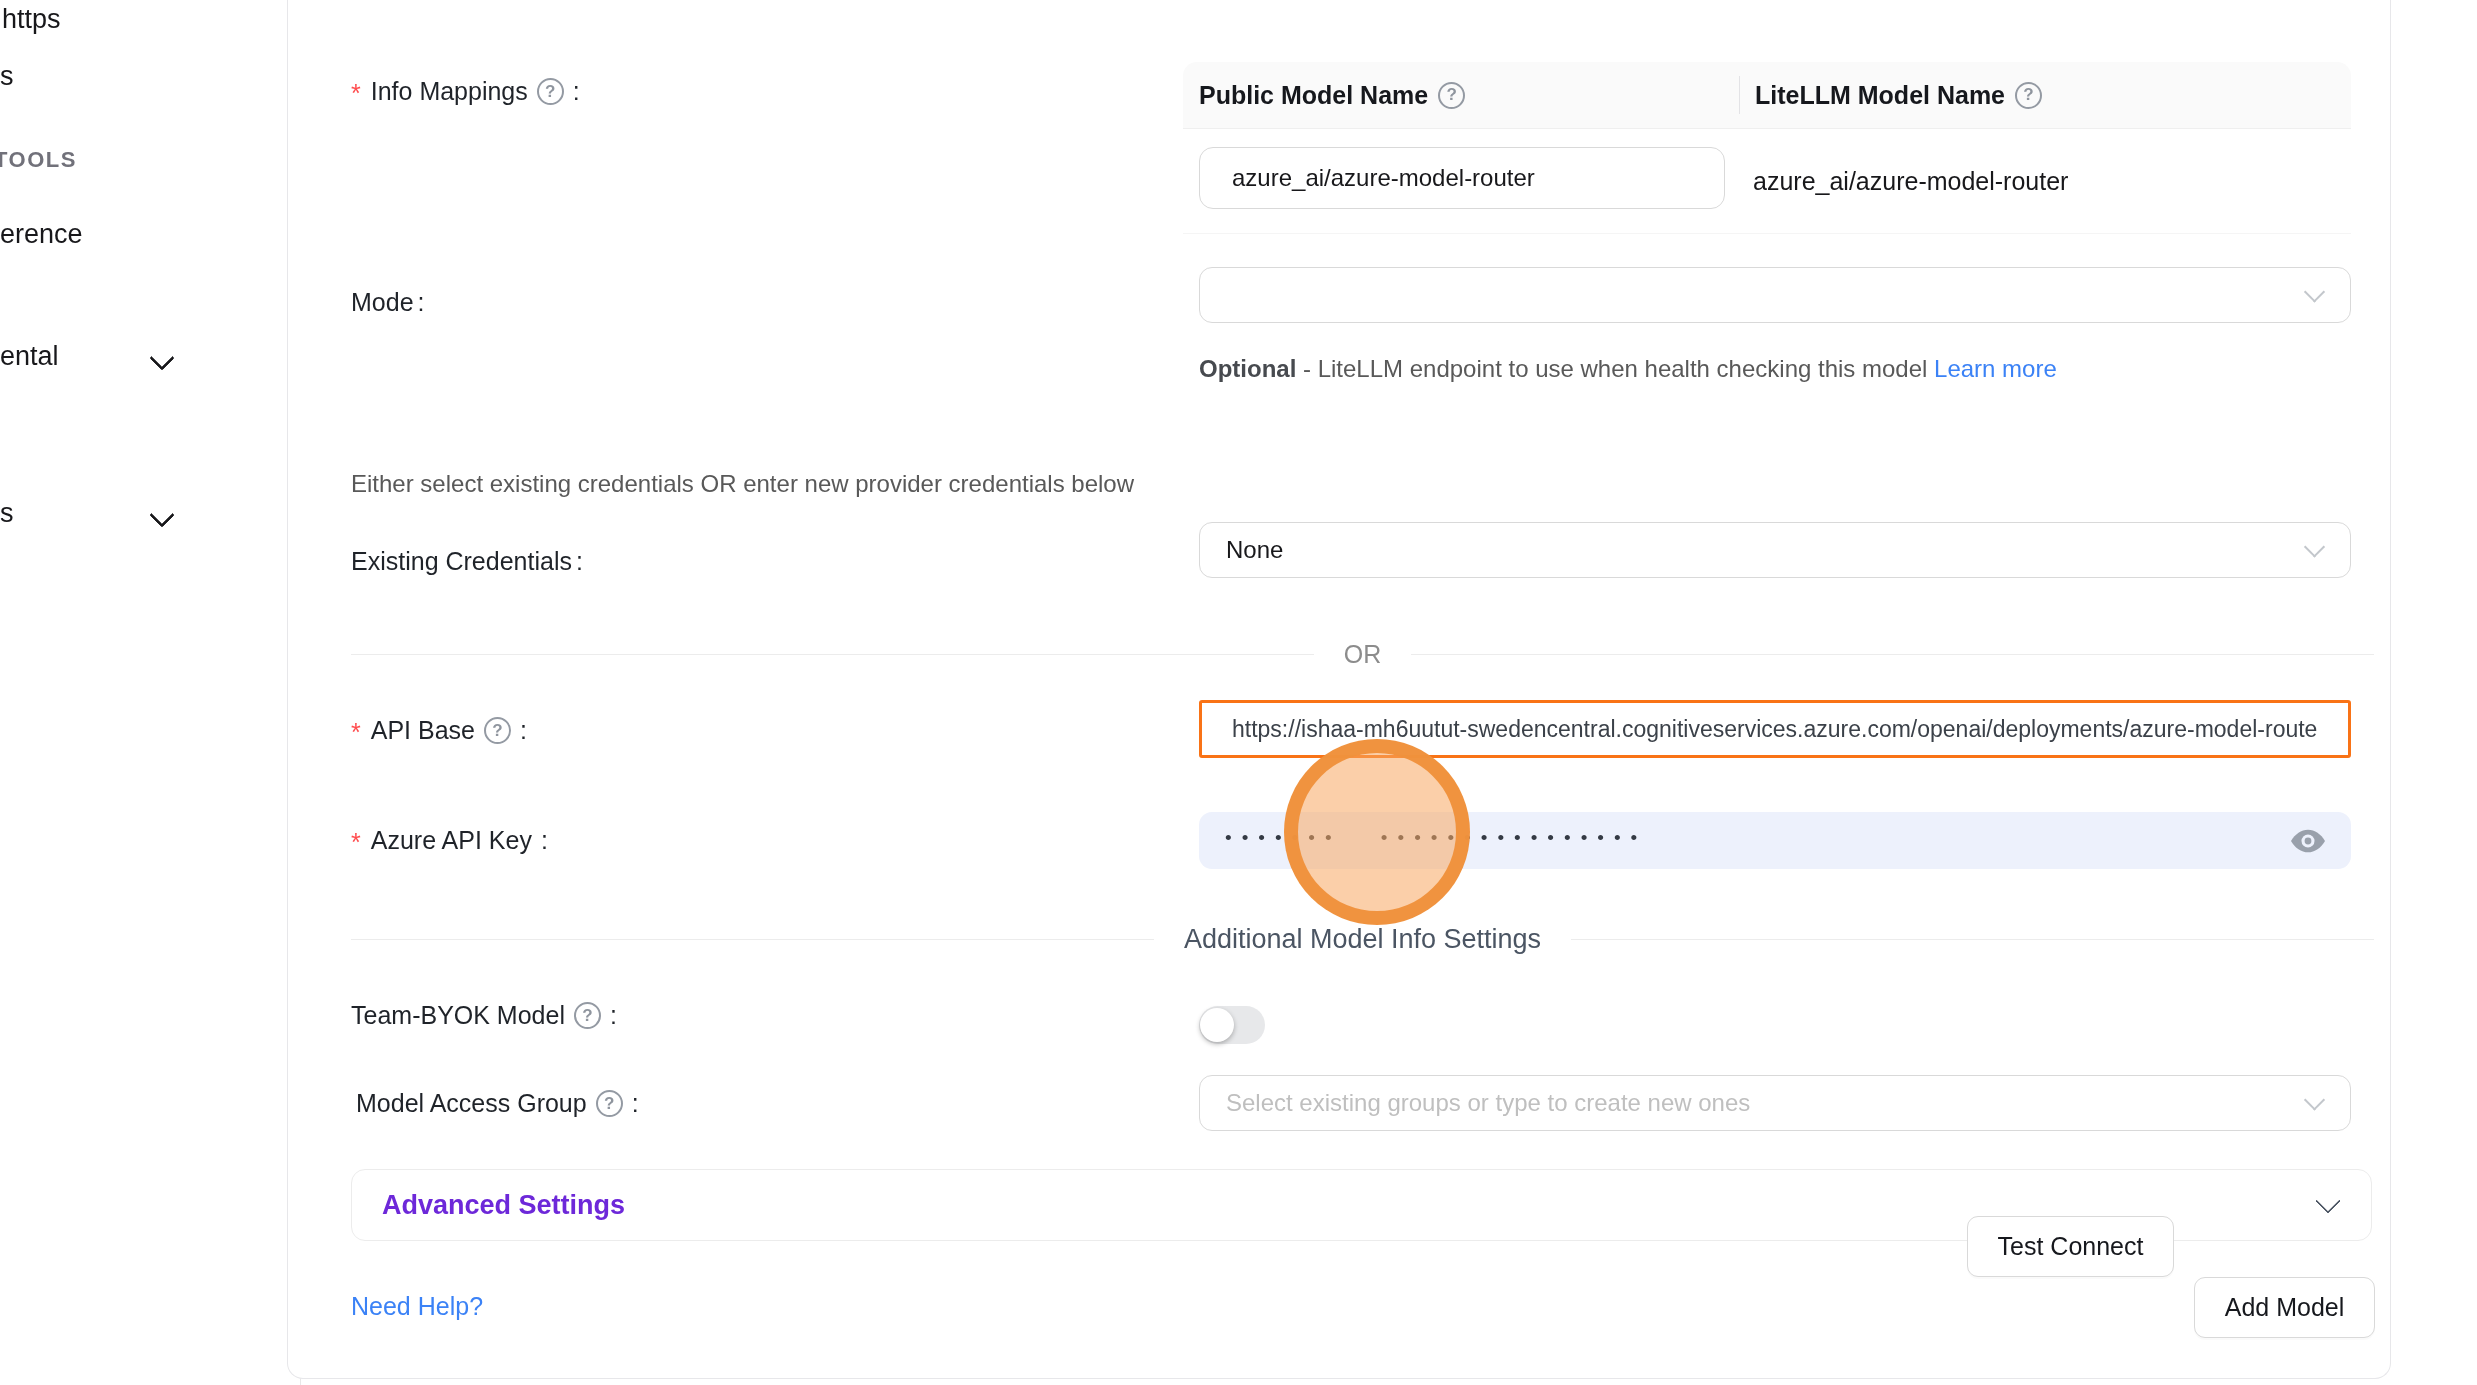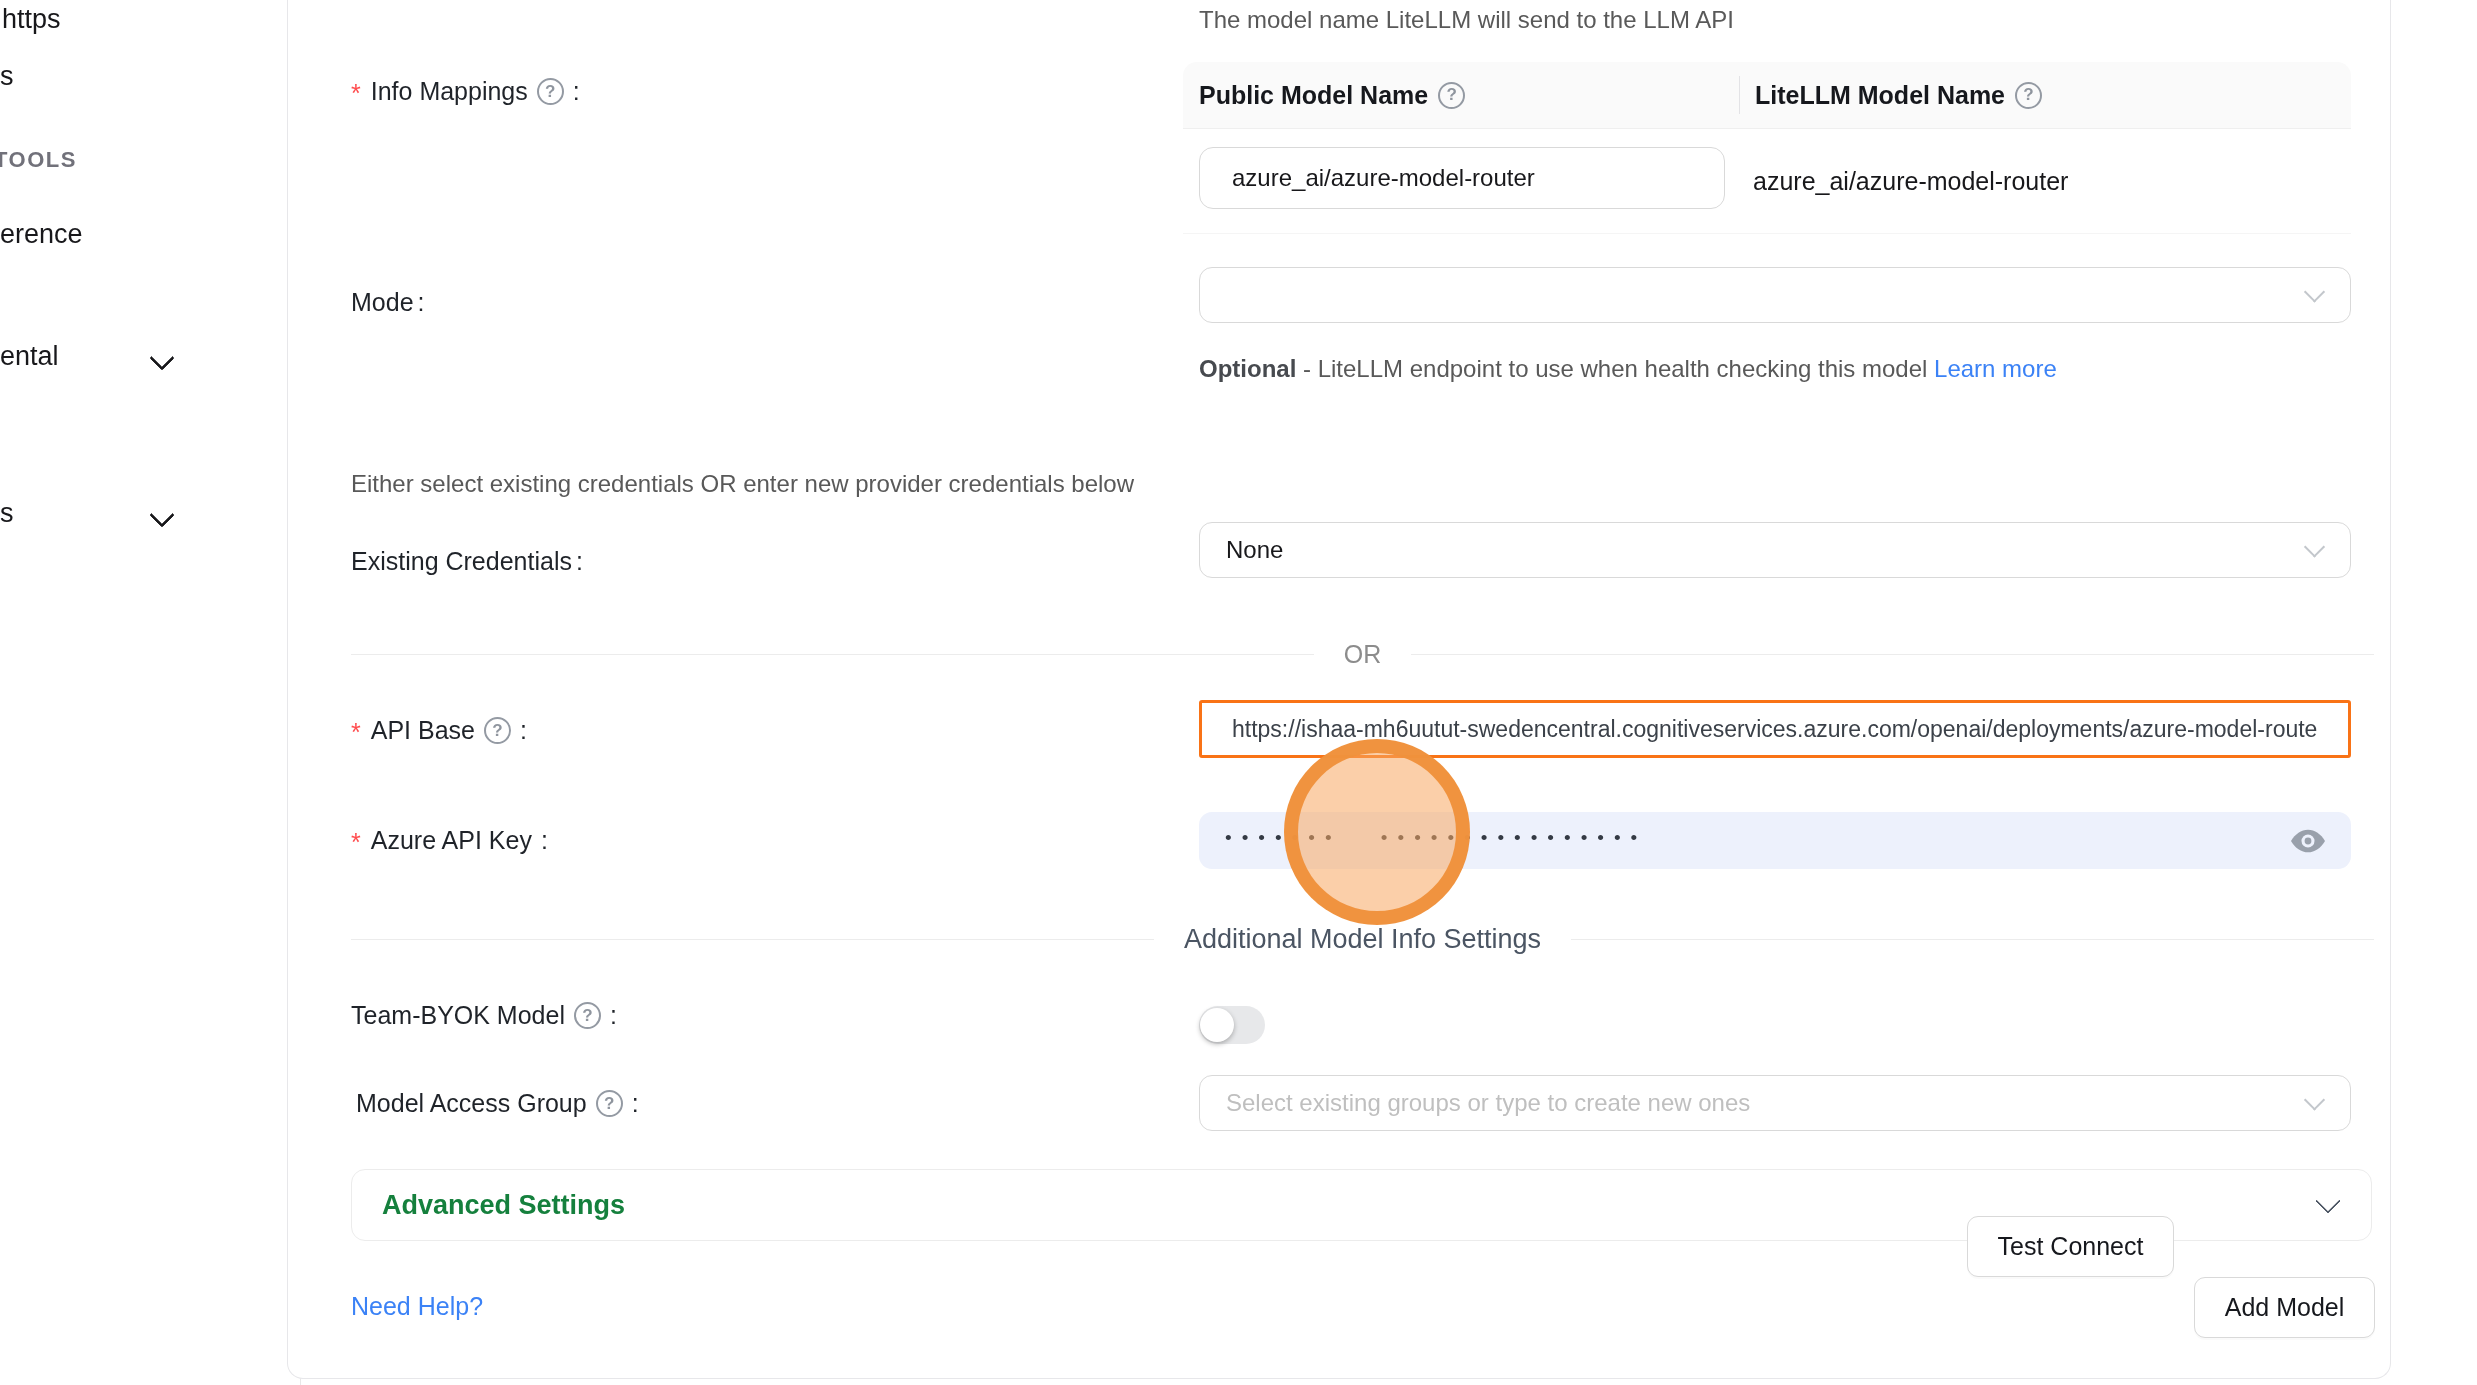--- a/index.html
+++ b/index.html
@@ -67,21 +67,21 @@
   .highlight{position:absolute;width:186px;height:186px;border-radius:50%;box-sizing:border-box;
              border:14px solid rgba(240,146,59,0.96);background:rgba(247,168,98,0.55);pointer-events:none;z-index:5;}
 
   
   .toggle{position:absolute;width:66px;height:38px;border-radius:19px;background:#e7e8ea;}
   .knob{position:absolute;left:1px;top:2px;width:34px;height:34px;border-radius:50%;background:#fff;
         box-shadow:0 2px 5px rgba(0,0,0,0.28);}
 
   
   .panel{position:absolute;box-sizing:border-box;border:1px solid #ececec;border-radius:14px;background:#fff;}
-  .panel-title{position:absolute;left:30px;top:50%;transform:translateY(-50%);font-size:27px;font-weight:700;color:#15803d;}
+  .panel-title{position:absolute;left:30px;top:50%;transform:translateY(-50%);font-size:27px;font-weight:700;color:#6d28d9;}
   .chev-adv{position:absolute;right:34px;top:50%;width:16px;height:16px;border-right:2.5px solid #4b5563;
             border-bottom:2.5px solid #4b5563;transform:translateY(-72%) rotate(45deg);border-radius:1px;}
 
   
   .btn{position:absolute;box-sizing:border-box;height:61px;background:#fff;border:1px solid #d9d9d9;border-radius:11px;
        display:flex;align-items:center;justify-content:center;font-size:25px;font-weight:500;color:#16181d;
        box-shadow:0 2px 0 rgba(0,0,0,0.02);cursor:pointer;}
 </style>
 </head>
 <body>
@@ -94,21 +94,20 @@
     <div class="side-section" style="left:-6px;top:147px;">TOOLS</div>
     <div class="side-item" style="left:0;top:219px;">erence</div>
     <div class="side-item" style="left:0;top:341px;">ental</div>
     <span class="chev-bold" style="left:153px;top:349px;"></span>
     <div class="side-item" style="left:0;top:498px;">s</div>
     <span class="chev-bold" style="left:153px;top:506px;"></span>
   </nav>
 
   <main class="card">
 
-    <div class="abs helper" style="left:911px;top:6px;">The model name LiteLLM will send to the LLM API</div>
 
     <div class="abs row-label" style="left:63px;top:77px;">
       <span class="req">*</span>
       <span>Info Mappings</span>
       <span class="qicon">?</span>
       <span class="colon">:</span>
     </div>
 
     <div class="mm-table">
       <div class="mm-head">

